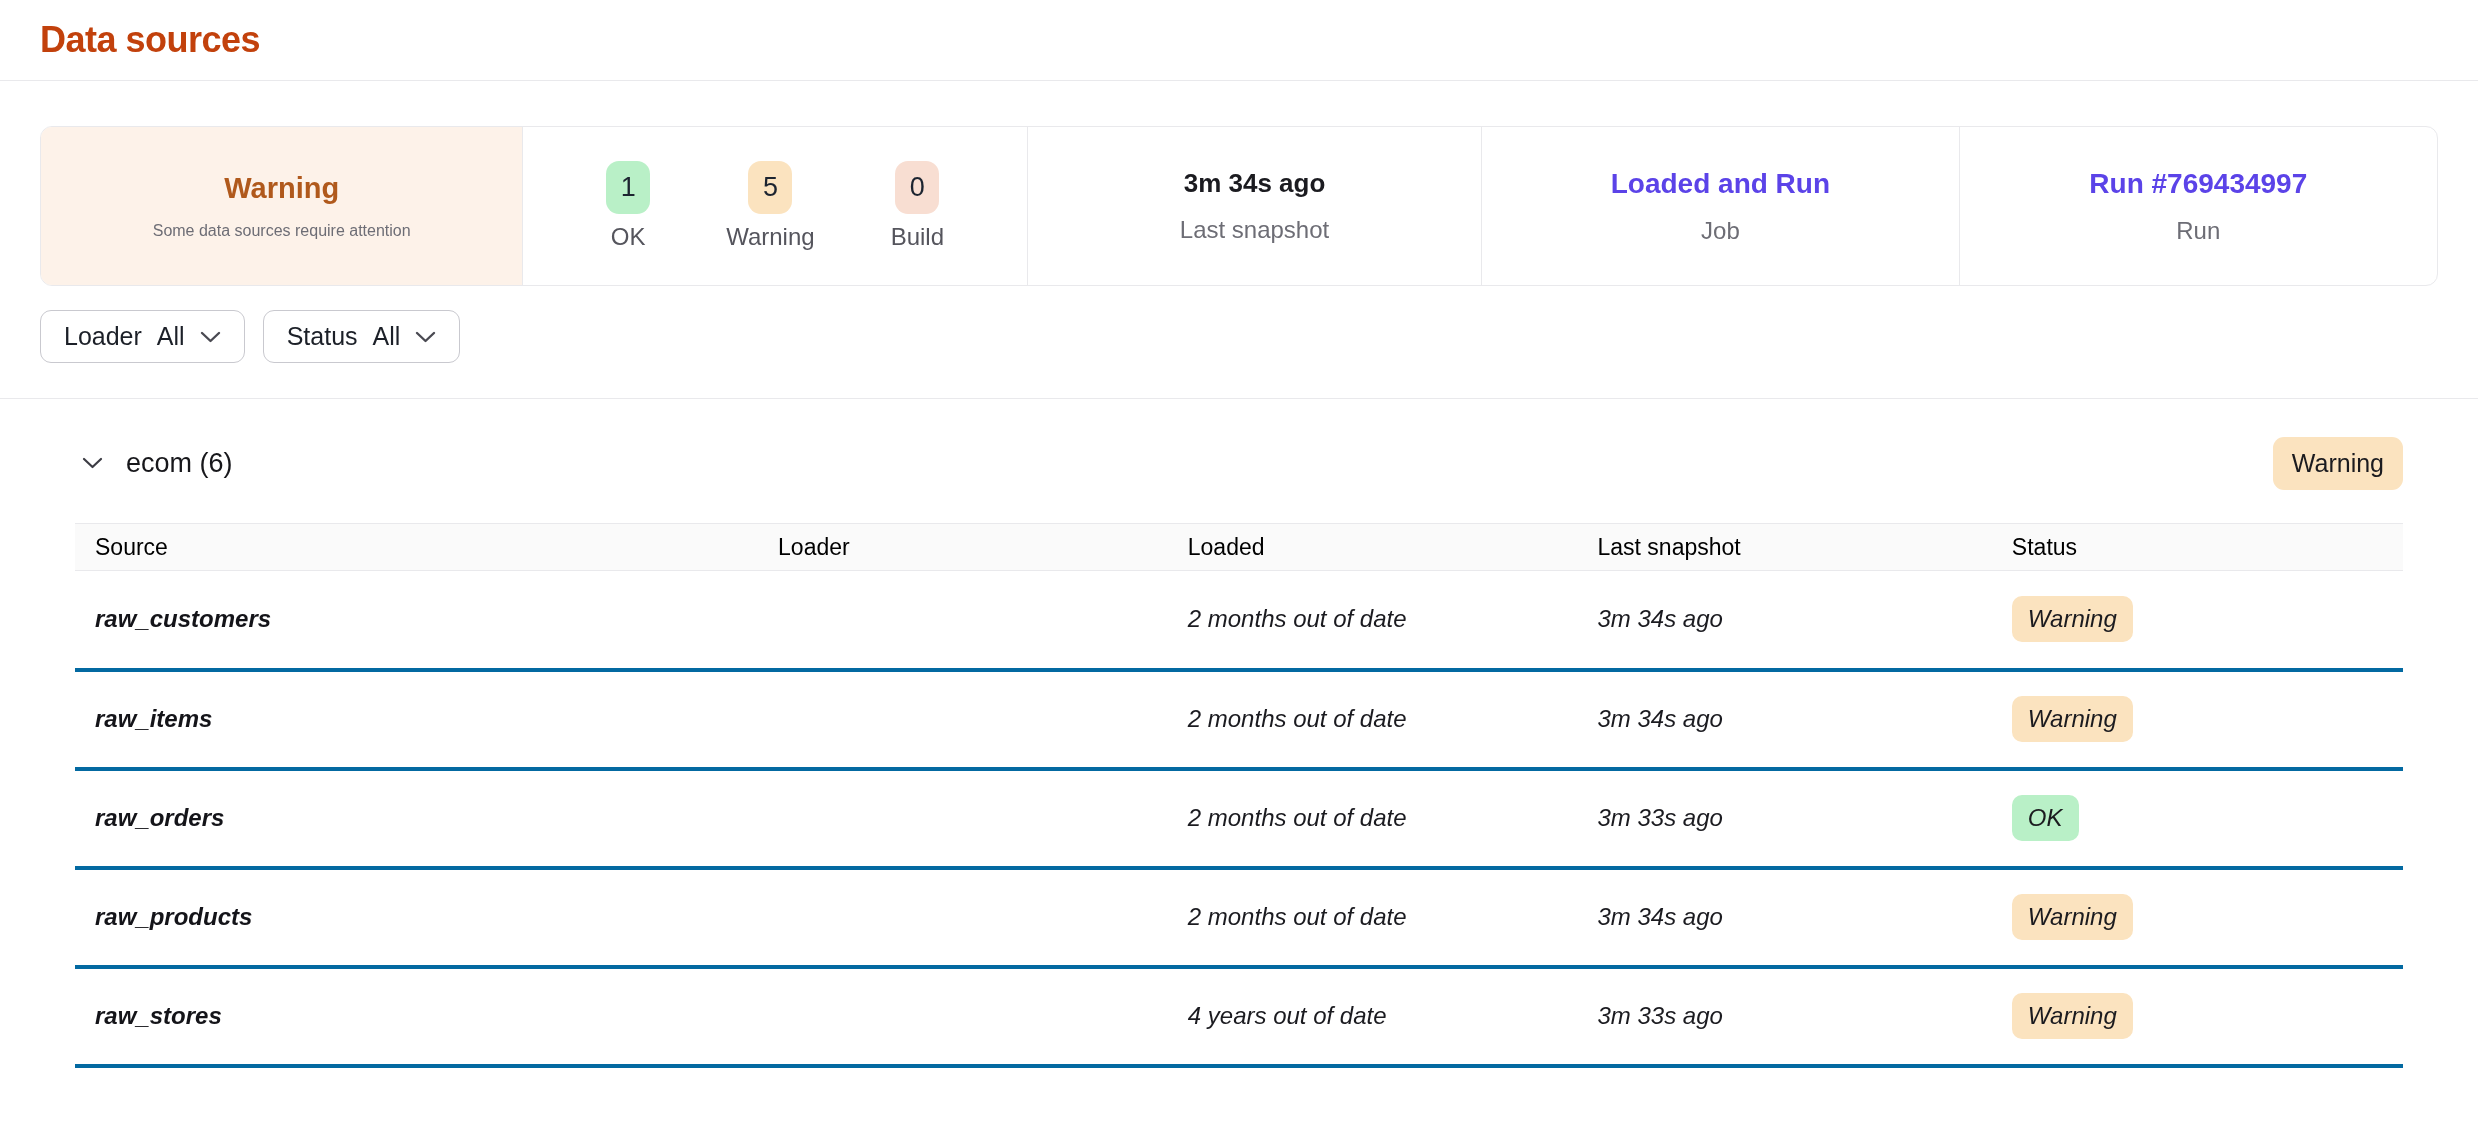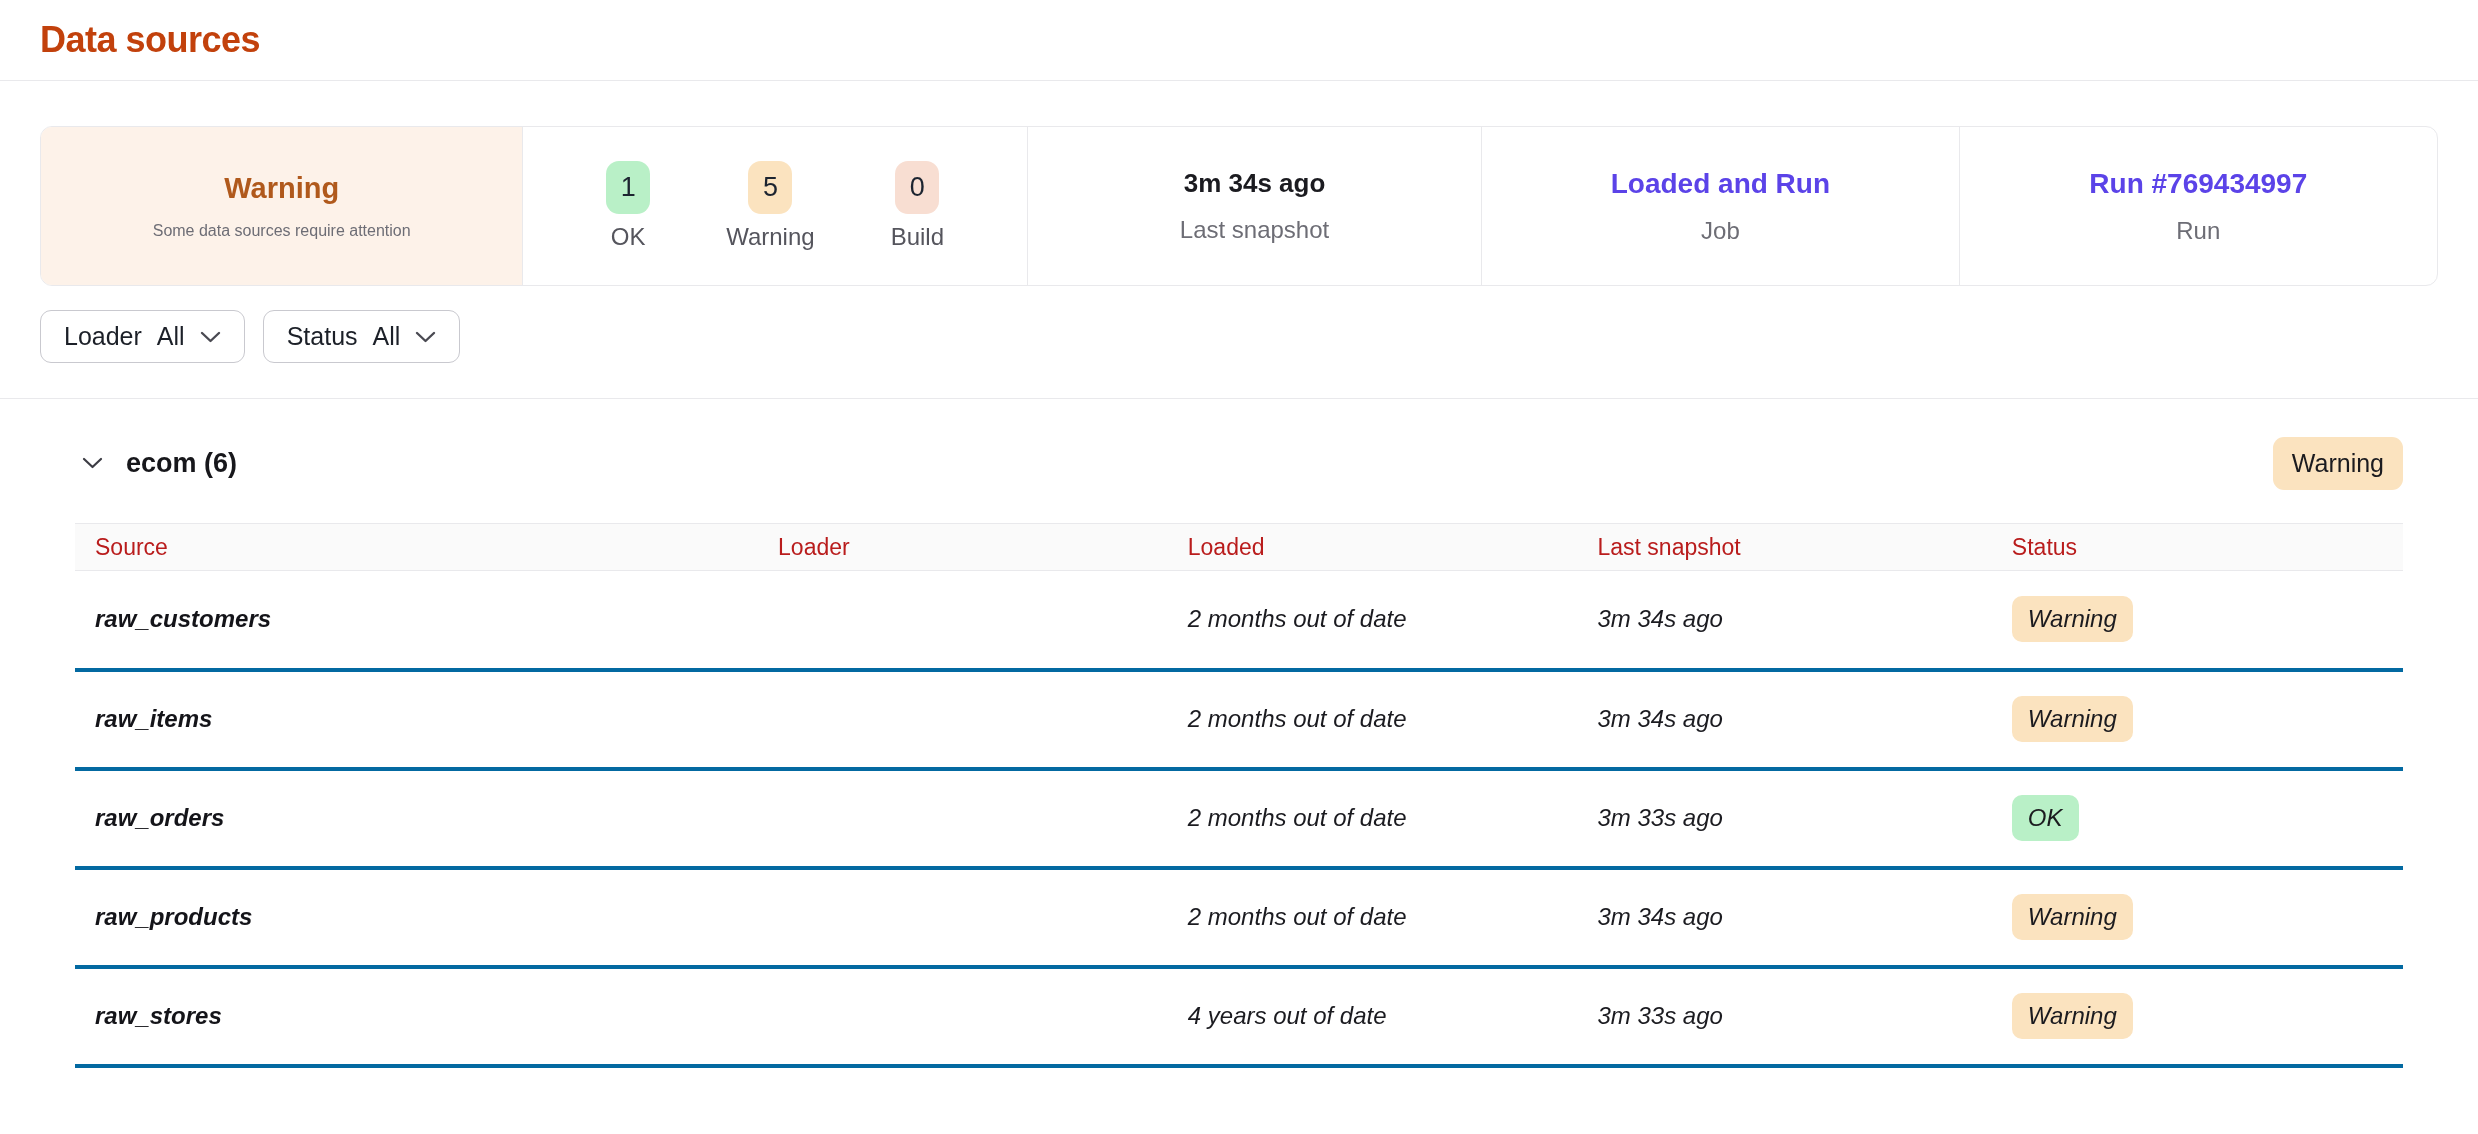--- a/index.html
+++ b/index.html
@@ -41,28 +41,28 @@
     font-size:25px; color:#1c2028; cursor:pointer; }
   .chev { width:21px; height:12px; }
 
   .full-divider { margin-top:35px; height:1px; background:#e9e9ec; }
 
   
   .group { padding:0 75px; }
   .group-header { margin-top:25px; height:78px; display:flex; align-items:center; }
   .group-toggle { background:none; border:none; cursor:pointer; width:34px; height:34px;
     display:flex; align-items:center; justify-content:center; }
-  .group-label { font-size:27px; font-weight:700; margin-left:17px; color:#17171b; }
+  .group-label { font-size:27px; font-weight:400; margin-left:17px; color:#17171b; }
   .group-status-badge { margin-left:auto; background:var(--warning_badge); color:#1b1b1f;
     padding:12px 19px; border-radius:11px; font-size:25px; font-weight:500; }
 
   
   table.sources { width:100%; border-collapse:collapse; margin-top:21px; }
   thead tr { background:#fafafa; }
-  th { text-align:left; font-weight:400; color:#b91c1c; font-size:23px; height:47px;
+  th { text-align:left; font-weight:400; color:#000000; font-size:23px; height:47px;
     border-top:1px solid #e9e9ec; border-bottom:1px solid #e9e9ec; }
   th:first-child, td:first-child { padding-left:20px; }
   td { height:99px; border-bottom:4px solid #0369a1; font-size:24px; color:#1b1b20;font-style:italic; }
   td.src { font-weight:600; color:#141419; }
   .row-badge { display:inline-block; padding:9px 16px; border-radius:10px;
     font-size:24px; font-weight:500; color:#1b1b1f; }
   .badge-warning { background:var(--warning_badge); }
   .badge-ok { background:var(--ok_badge); }
 </style>
 </head>

